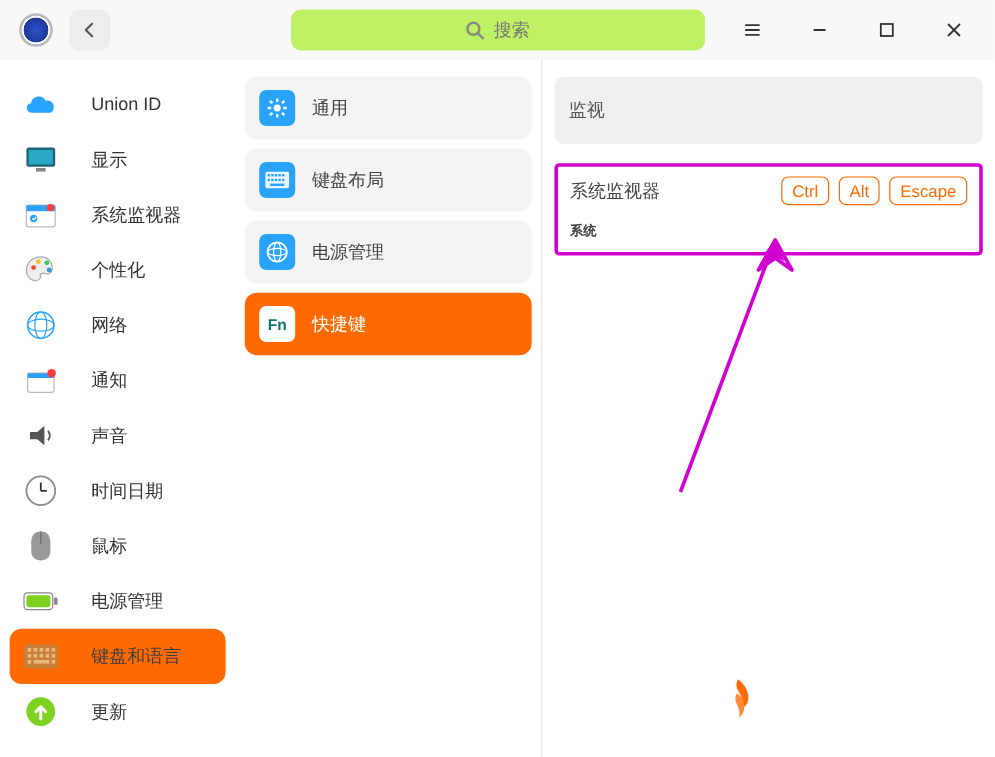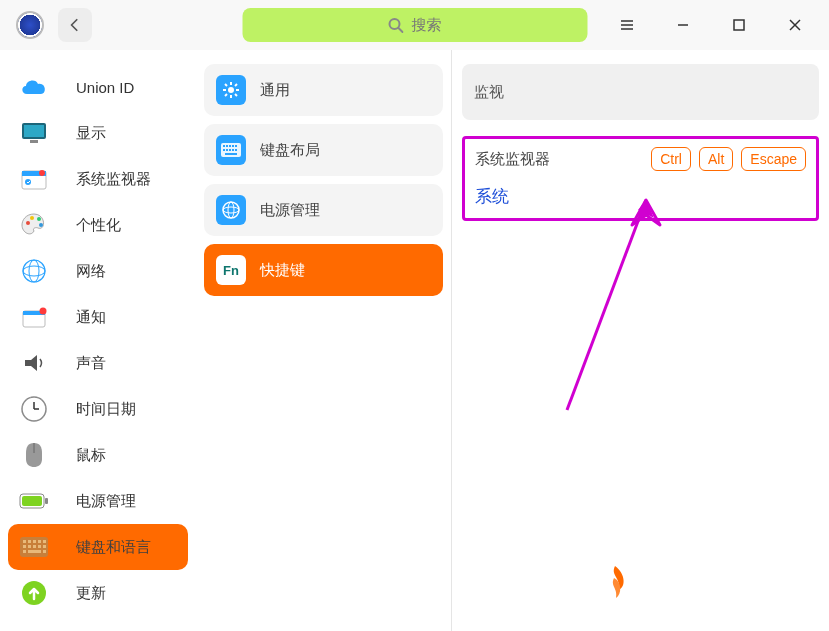--- a/index.html
+++ b/index.html
@@ -149,23 +149,23 @@
   .keycaps { display: flex; gap: 8px; }
   .keycap {
     border: 1px solid #ff6a00;
     color: #ff6a00;
     border-radius: 6px;
     padding: 3px 8px;
     font-size: 14px;
   }
   .subhead {
     margin-top: 14px;
-    font-size: 17px;
-    font-weight: 400;
-    color: #1d4ed8;
+    font-size: 11px;
+    font-weight: 700;
+    color: #404040;
   }
 
   
   .overlay-svg {
     position: absolute;
     left: 0; top: 0;
     pointer-events: none;
   }
 </style>
 </head>

